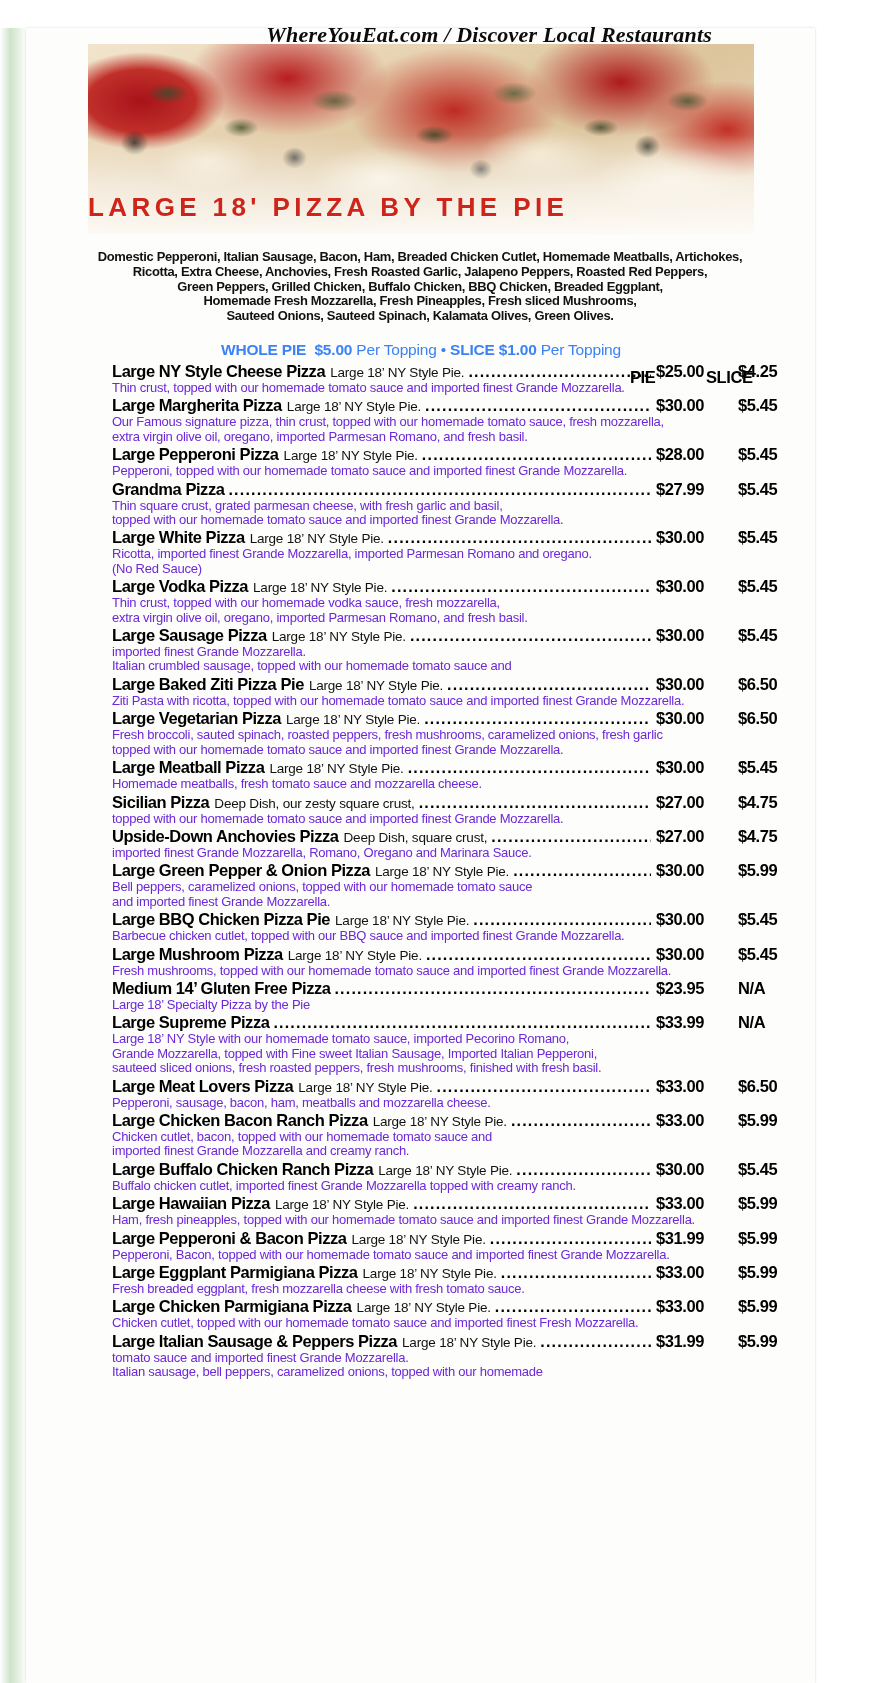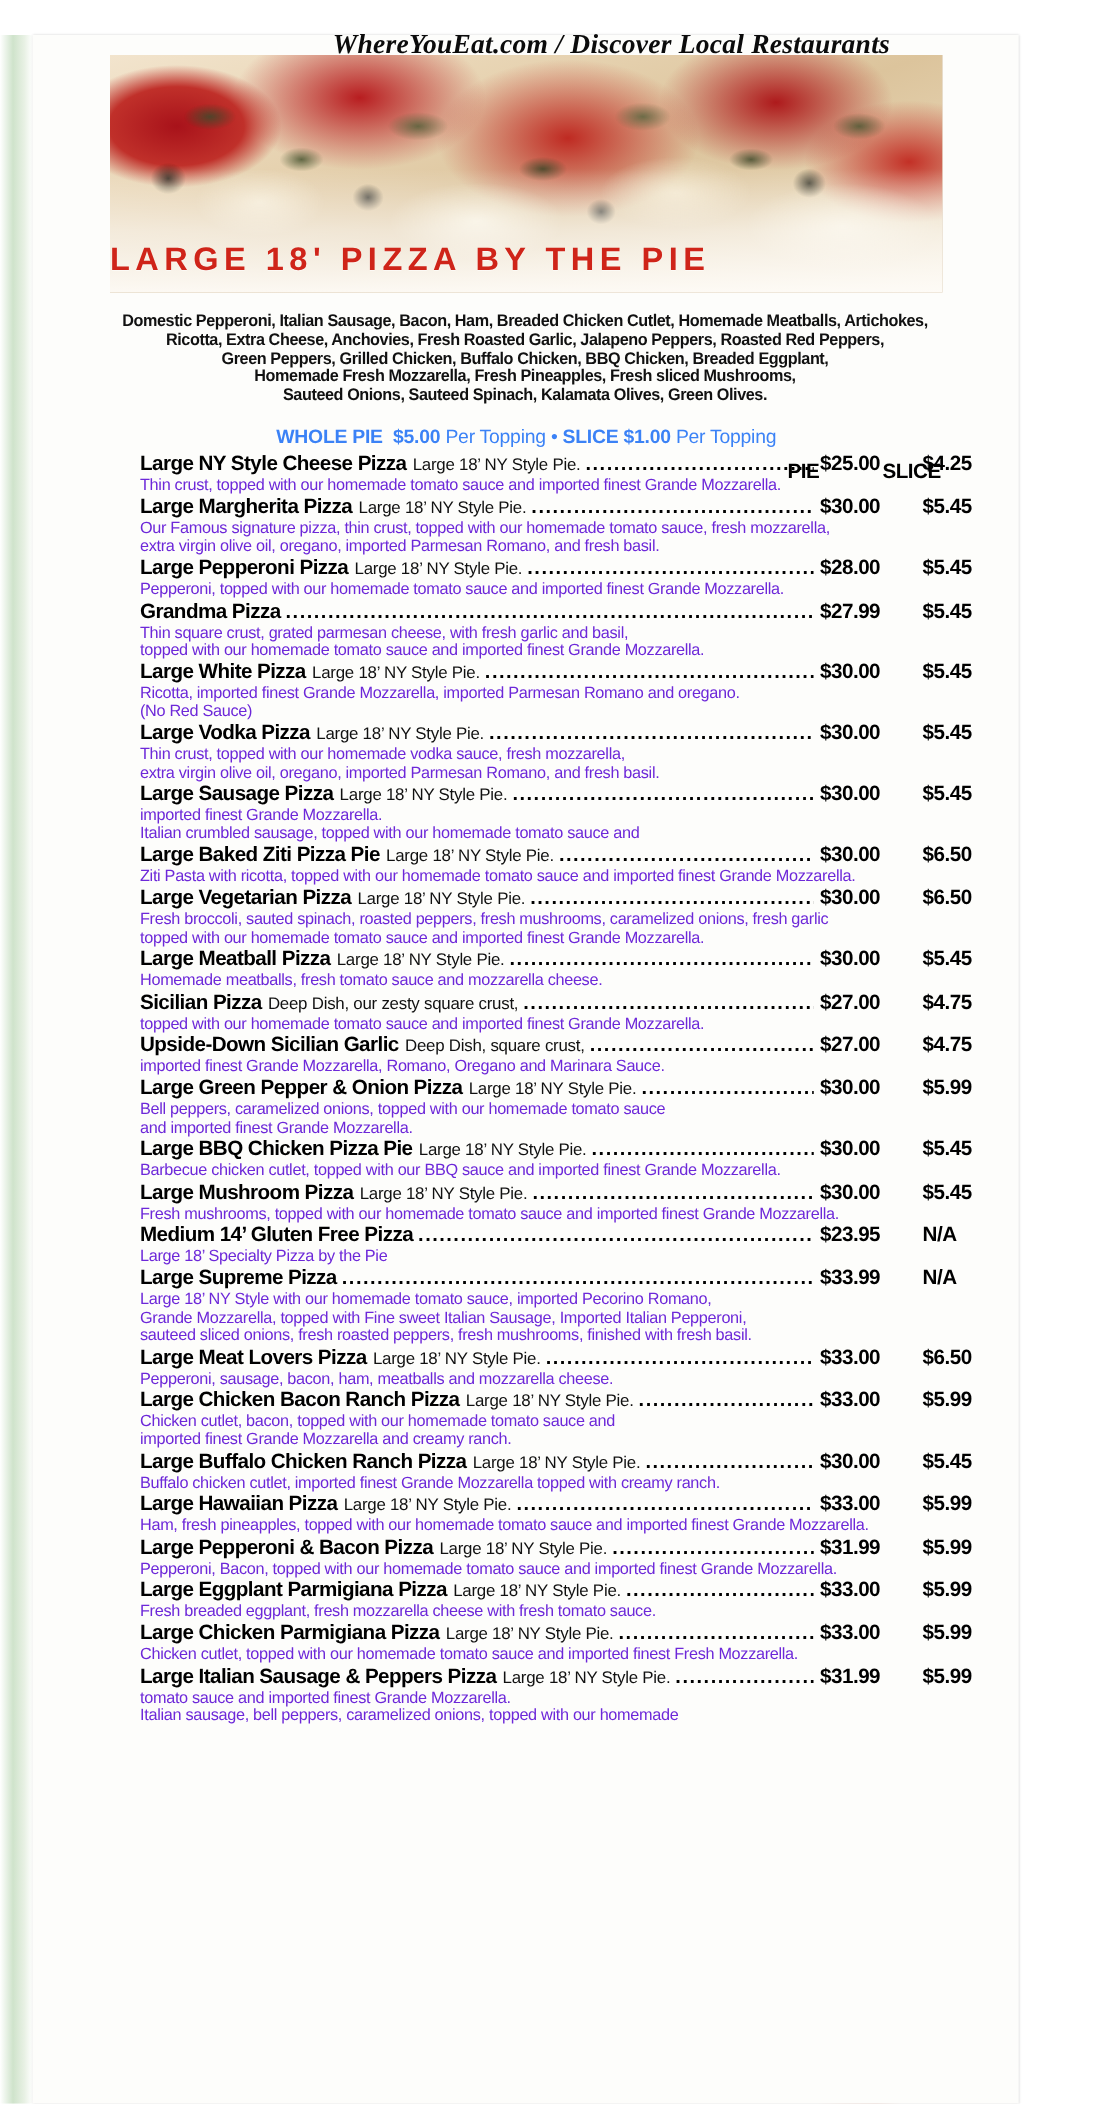--- a/index.html
+++ b/index.html
@@ -401,21 +401,21 @@
           <span class="nm">Sicilian Pizza</span>
           <span class="qual">Deep Dish, our zesty square crust,</span>
           <span class="leader"></span>
           <span class="pie">$27.00</span>
           <span class="slice">$4.75</span>
         </div>
         <div class="desc">topped with our homemade tomato sauce and imported finest Grande Mozzarella.</div>
       </div>
       <div class="item">
         <div class="item-line">
-          <span class="nm">Upside-Down Sicilian Garlic</span>
+          <span class="nm">Upside-Down Anchovies Pizza</span>
           <span class="qual">Deep Dish, square crust,</span>
           <span class="leader"></span>
           <span class="pie">$27.00</span>
           <span class="slice">$4.75</span>
         </div>
         <div class="desc">imported finest Grande Mozzarella, Romano, Oregano and Marinara Sauce.</div>
       </div>
       <div class="item">
         <div class="item-line">
           <span class="nm">Large Green Pepper &amp; Onion Pizza</span>

